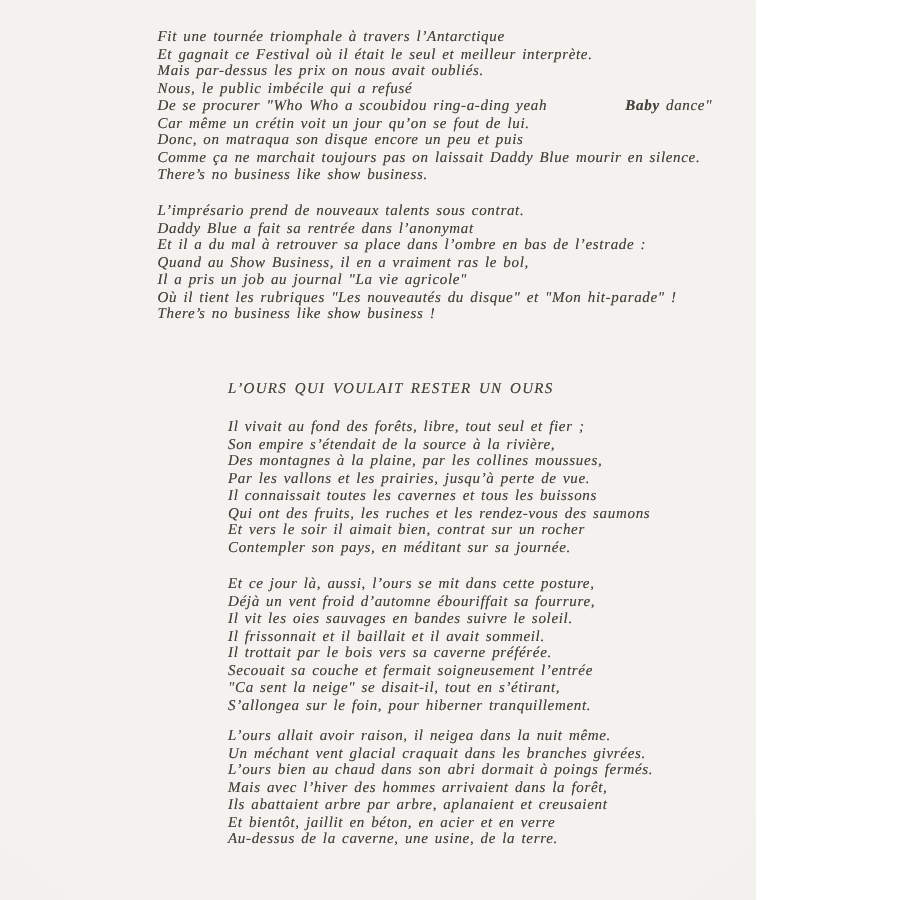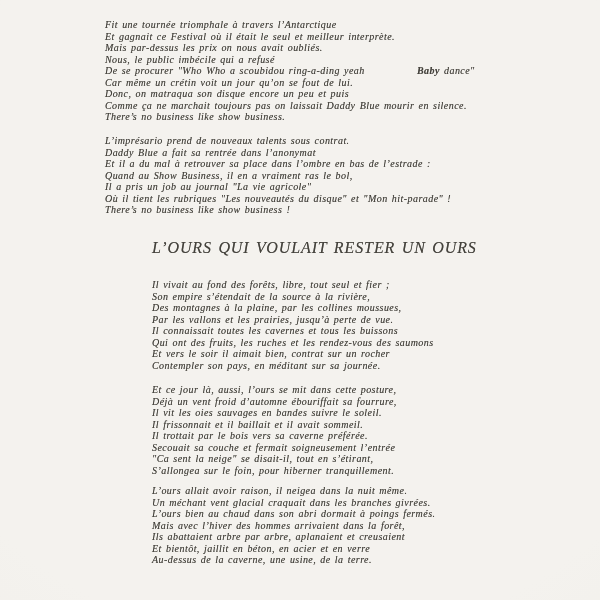--- a/index.html
+++ b/index.html
@@ -1,39 +1,39 @@
 <!DOCTYPE html>
 <html><head>
 <meta charset="utf-8">
 <style>
   html, body { margin: 0; padding: 0; }
   .page {
     position: relative;
-    width: 600px;
+    width: 504px;
     height: 600px;
     overflow: hidden;
     background: radial-gradient(140% 125% at 50% 45%, #f4f2ee 50%, #efede8 80%, #e6e4de 100%);
     font-family: "Liberation Serif", "DejaVu Serif", serif;
     font-style: italic;
     color: #44423c;
   }
   .textblock {
     position: absolute;
     font-size: 10px;
     line-height: 11.5px;
     letter-spacing: 0.45px;
     word-spacing: 1.2px;
     white-space: nowrap;
     text-shadow: 0 0 0.35px rgba(62, 60, 54, 0.55);
   }
   .line { height: 11.5px; }
   .bold-word { font-weight: bold; margin-left: 48px; }
   #lyrics-stanza-1 { top: 19px;  left: 105px; }
   #lyrics-stanza-2 { top: 135px; left: 105px; }
-  #poem-title      { top: 242px; left: 152px; font-size: 16px; letter-spacing: 0.9px; word-spacing: 1.6px; font-weight: normal; margin: 0; }
+  #poem-title      { top: 254px; left: 152px; font-size: 10px; letter-spacing: 0.9px; word-spacing: 1.6px; font-weight: normal; margin: 0; }
   #poem-stanza-1   { top: 279px; left: 152px; }
   #poem-stanza-2   { top: 384px; left: 152px; font-style: italic; }
   #poem-stanza-3   { top: 485px; left: 152px; }
 </style>
 </head>
 <body>
 
 <div class="page">
 
   <section class="textblock" id="lyrics-stanza-1">

